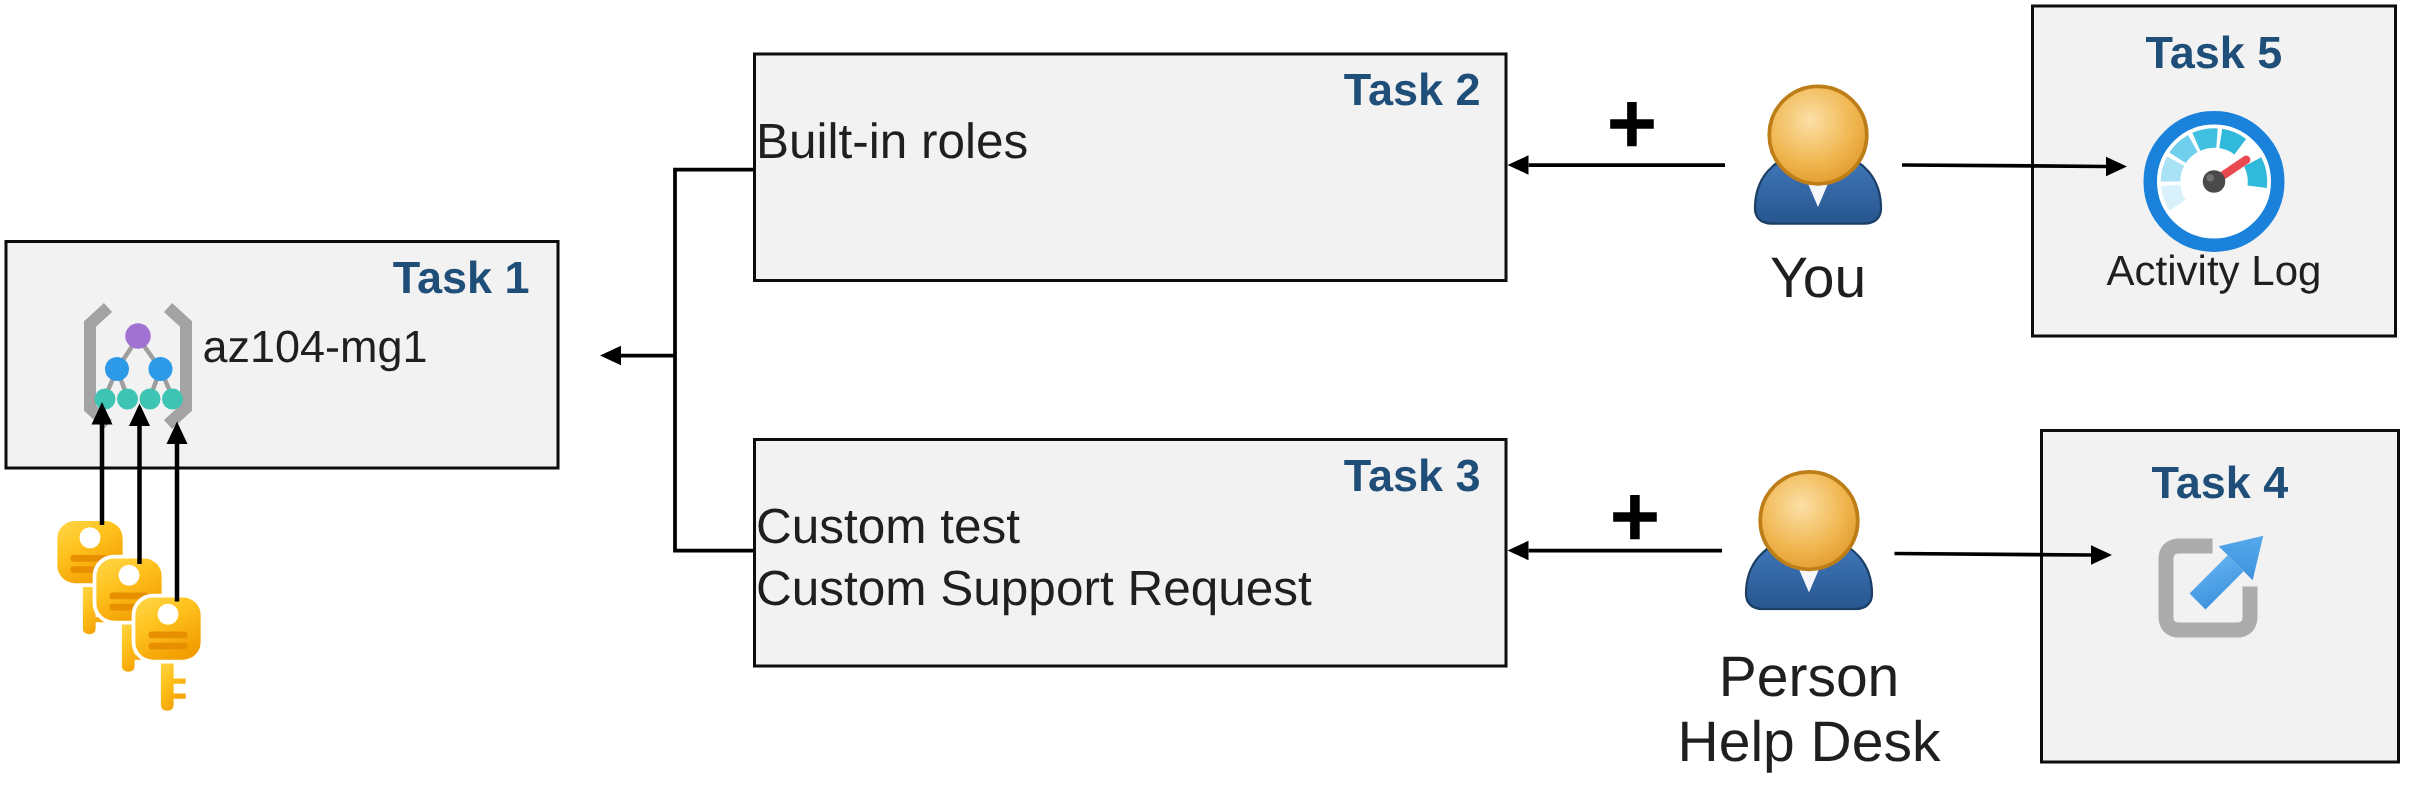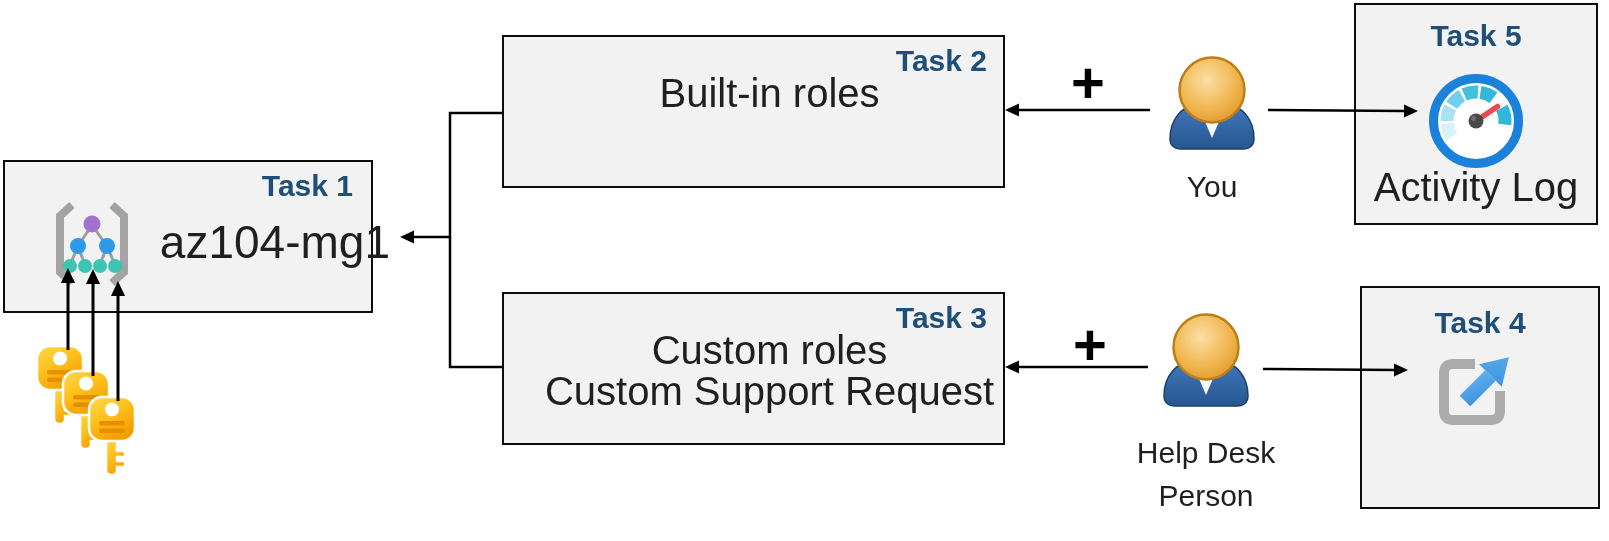--- a/index.html
+++ b/index.html
@@ -10,29 +10,29 @@
   .box{
     position:absolute;background:var(--box-fill,#f2f2f2);
     border:2.5px solid var(--box-border,#0d0d0d);box-sizing:border-box;
   }
   .task-label{
     position:absolute;font-weight:bold;font-size:30px;color:var(--task-label,#1F4E79);
     white-space:nowrap;
   }
   .task-label.centered{left:0;width:100%;text-align:center;}
   .box-lines{
-    position:absolute;left:16px;width:100%;text-align:center;
-    font-size:40px;line-height:41px;color:var(--text,#1f1f1f);white-space:nowrap;
+    position:absolute;left:0;width:100%;text-align:left;
+    font-size:33px;line-height:41px;color:var(--text,#1f1f1f);white-space:nowrap;
   }
   .caption{
     position:absolute;left:0;width:100%;text-align:center;
-    font-size:40px;color:var(--text,#1f1f1f);white-space:nowrap;
-  }
-  .title-text{position:absolute;text-align:right;font-size:46px;color:var(--text,#1f1f1f);white-space:nowrap;}
-  .actor-label{position:absolute;text-align:center;font-size:30px;line-height:43px;color:var(--text,#1f1f1f);}
+    font-size:28px;color:var(--text,#1f1f1f);white-space:nowrap;
+  }
+  .title-text{position:absolute;text-align:left;font-size:30px;color:var(--text,#1f1f1f);white-space:nowrap;}
+  .actor-label{position:absolute;text-align:center;font-size:38px;line-height:43px;color:var(--text,#1f1f1f);}
   .plus{
     position:absolute;width:64px;height:64px;line-height:62px;text-align:center;
     font-size:58px;font-weight:bold;color:var(--arrow,#000);
   }
   svg{position:absolute;display:block;}
   .overlay{left:0;top:0;pointer-events:none;z-index:30;}
   .icon-layer{z-index:20;}
 </style>
 </head>
 <body>
@@ -67,21 +67,21 @@
   <div class="box" style="left:502px;top:35px;width:503px;height:153px;padding-left:20px;">
     <span class="task-label" style="top:7px;right:16px;">Task 2</span>
     <div class="box-lines" style="top:36px;">
       <div>Built-in roles</div>
     </div>
   </div>
 
   <div class="box" style="left:502px;top:292px;width:503px;height:153px;">
     <span class="task-label" style="top:7px;right:16px;">Task 3</span>
     <div class="box-lines" style="top:36px;">
-      <div>Custom roles</div>
+      <div>Custom test</div>
       <div>Custom Support Request</div>
     </div>
   </div>
 
   <div class="box" style="left:1354px;top:3px;width:244px;height:222px;">
     <span class="task-label centered" style="top:14px;">Task 5</span>
     <div class="caption" style="top:160px;">Activity Log</div>
 
     <svg class="icon-layer" style="left:70px;top:66px;" width="100" height="100" viewBox="0 0 100 100">
       <circle cx="50" cy="50" r="42.5" fill="#FFFFFF" stroke="#1B82DC" stroke-width="9"></circle>
@@ -165,22 +165,22 @@
     <circle cx="50" cy="34" r="32.5" fill="url(#headGrad)" stroke="#BD7E17" stroke-width="2.5"></circle>
   </svg>
   <div class="actor-label" style="left:1152px;top:165px;width:120px;">You</div>
 
   <svg class="icon-layer" style="left:1156px;top:313px;" width="100" height="94" viewBox="0 0 100 94">
     <path d="M 19,93 C 12,93 8,89 8,83 C 8,62 21,50 36,47 L 64,47 C 79,50 92,62 92,83 C 92,89 88,93 81,93 Z" fill="url(#bodyGrad)" stroke="#1C3F66" stroke-width="1.5"></path>
     <polygon points="35,47 65,47 50,82" fill="#F5F7FA"></polygon>
     <circle cx="50" cy="34" r="32.5" fill="url(#headGrad)" stroke="#BD7E17" stroke-width="2.5"></circle>
   </svg>
   <div class="actor-label" style="left:1106px;top:431px;width:200px;">
+    <div>Person</div>
     <div>Help Desk</div>
-    <div>Person</div>
   </div>
 
   <div class="plus" style="left:1056px;top:52px;">+</div>
   <div class="plus" style="left:1058px;top:314px;">+</div>
 
   <svg class="overlay" width="1609" height="541" viewBox="0 0 1609 541">
 
     <path d="M 502,113 H 450 V 367 H 502" fill="none" stroke="#000" stroke-width="2.5"></path>
 
     <g>

